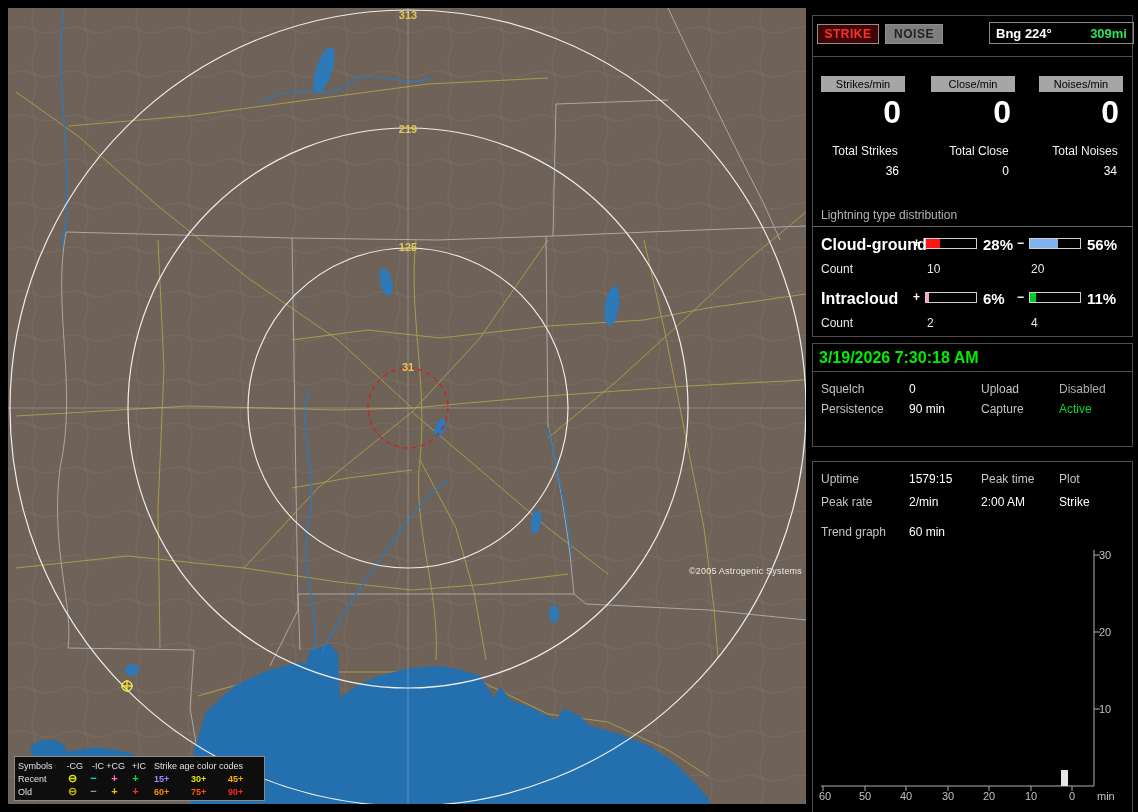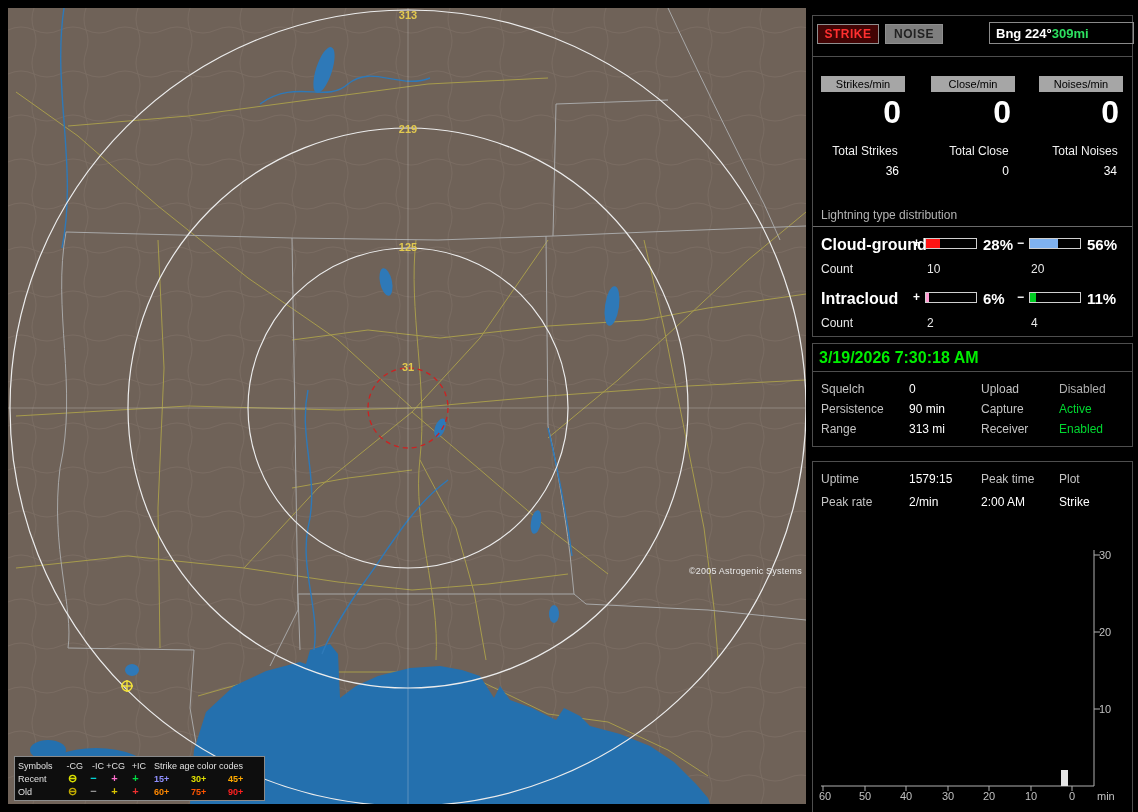--- a/index.html
+++ b/index.html
@@ -29,21 +29,21 @@
   .box2 { left:812px; top:334px; width:321px; height:104px; }
   .box3 { left:812px; top:452px; width:321px; height:356px; }
   .panel-box .abs { position:absolute; }
 
   .mode-btn { position:absolute; top:8px; height:20px; text-align:center; line-height:18px;
               font-size:12px; font-weight:bold; border:1px solid #8f8f8f; cursor:pointer; letter-spacing:0.5px; }
   .mode-strike { left:4px; width:62px; background:#420404; color:#ff3030; }
   .mode-noise  { left:72px; width:58px; background:#7e7e7e; color:#222; }
 
   .bng-box { position:absolute; left:176px; top:6px; width:145px; height:22px; border:1px solid #8a8a8a;
-             display:flex; justify-content:flex-start; align-items:center; padding:0 6px; }
+             display:flex; justify-content:space-between; align-items:center; padding:0 6px; }
   .bng-label { color:#fff; font-size:13px; font-weight:bold; white-space:nowrap; }
   .bng-range { font-size:13px; font-weight:bold; }
 
   .row-sep { position:absolute; left:0; top:40px; width:100%; border-top:1px solid #4e4e4e; }
 
   .rate-badge { position:absolute; top:60px; width:84px; height:16px; background:#a6a6a6; color:#000;
                 font-size:11px; text-align:center; line-height:16px; }
   .rate-value { position:absolute; top:78px; width:84px; text-align:right; padding-right:4px;
                 color:#fff; font-size:32px; font-weight:bold; line-height:36px; }
   .total-label { position:absolute; top:128px; width:100px; text-align:center; color:#f0f0f0;
@@ -280,40 +280,38 @@
       <span class="c2">0</span>
       <span class="c3">Upload</span>
       <span class="c4" style="color: rgb(176, 176, 176);">Disabled</span>
     </div>
     <div class="info-row" style="top:58px">
       <span class="c1">Persistence</span>
       <span class="c2">90 min</span>
       <span class="c3">Capture</span>
       <span class="c4" style="color: rgb(0, 216, 48);">Active</span>
     </div>
-    <div class="info-row" style="top:78px">
-      <span class="c1">Range</span>
-      <span class="c2">313 mi</span>
-      <span class="c3">Receiver</span>
-      <span class="c4" style="color: rgb(0, 216, 48);">Enabled</span>
-    </div>
   </div>
 
   <div class="panel-box box3">
     <div class="info-row" style="top:10px">
       <span class="c1">Uptime</span>
       <span class="c2">1579:15</span>
       <span class="c3">Peak time</span>
       <span class="c4" style="color:#c4c4c4">Plot</span>
     </div>
     <div class="info-row" style="top:33px">
       <span class="c1">Peak rate</span>
       <span class="c2">2/min</span>
       <span class="c3" style="color:#fff">2:00 AM</span>
       <span class="c4">Strike</span>
+    </div>
+    <div class="info-row" style="top:63px">
+      <span class="c1">Trend graph</span>
+      <span class="c2">60 min</span>
     </div>
 
     <svg class="trend-svg" width="321" height="262" viewBox="0 0 321 262">
       <g stroke="#b0b0b0" stroke-width="1" fill="none">
         <line x1="281" y1="4" x2="281" y2="240"></line>
         <line x1="8" y1="240" x2="281" y2="240"></line>
         <line x1="281" y1="9" x2="287" y2="9"></line>
         <line x1="281" y1="86" x2="287" y2="86"></line>
         <line x1="281" y1="163" x2="287" y2="163"></line>
         <line x1="10" y1="240" x2="10" y2="245"></line>

